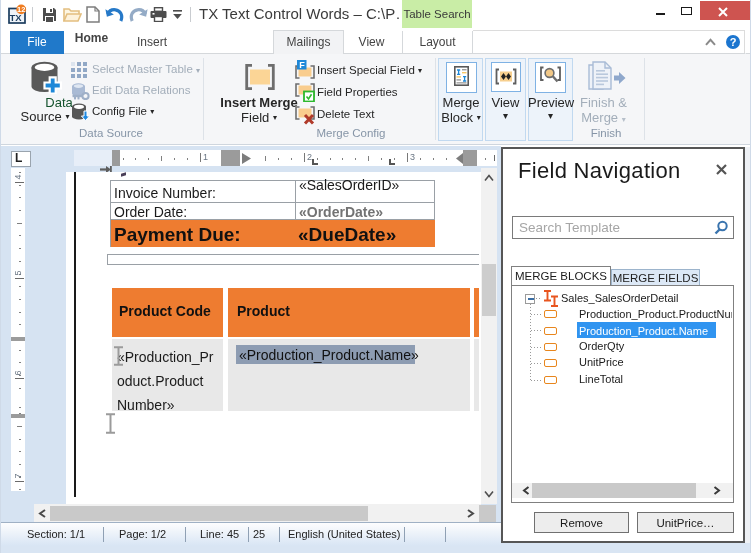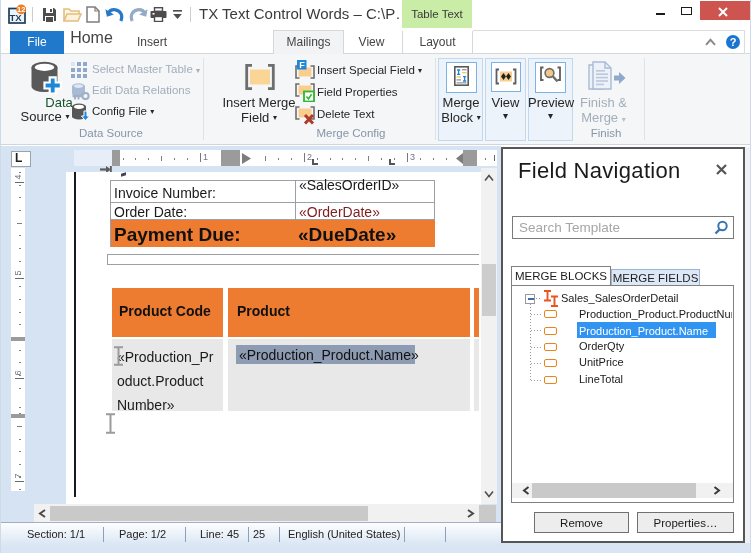--- a/index.html
+++ b/index.html
@@ -59,32 +59,32 @@
   <rect x="4.5" y="9.5" width="8" height="5" fill="#ffffff" stroke="#4d4d4d" stroke-width="1.4"></rect>
 </svg>
 
 <svg class="abs" style="left:171px;top:9px;" width="11" height="11" viewBox="0 0 11 11">
   <rect x="1" y="1" width="9" height="1.6" fill="#4d4d4d"></rect>
   <path d="M1.2 5 h8.6 l-4.3 5 z" fill="#4d4d4d"></path>
 </svg>
 <div class="abs sep" style="left:189px;top:7px;height:15px;"></div>
 <div class="abs" style="left:198px;top:5px;font-size:15px;color:#3b3b3b;white-space:nowrap;">TX Text Control Words – C:\P…</div>
 
-<div class="abs" style="left:401px;top:0;width:70px;height:28px;background:#c9eda6;color:#3a3a3a;font-size:11.5px;text-align:center;line-height:29px;">Table Text</div>
+<div class="abs" style="left:401px;top:0;width:70px;height:28px;background:#c9eda6;color:#3a3a3a;font-size:11.5px;text-align:center;line-height:29px;">Table Search</div>
 
 <div class="abs" style="left:655px;top:13px;width:9px;height:2px;background:#1a1a1a;"></div>
 <div class="abs" style="left:680px;top:7px;width:11px;height:8px;border:1.5px solid #1a1a1a;background:#fff;"></div>
 <div class="abs" style="left:699px;top:1px;width:52px;height:19px;background:#ce5450;"></div>
 <svg class="abs" style="left:717px;top:7px;" width="10" height="10" viewBox="0 0 10 10">
   <path d="M1 1 L9 9 M9 1 L1 9" stroke="#ffffff" stroke-width="2"></path>
 </svg>
 
 <div class="abs" style="left:0;top:28px;width:751px;height:26px;background:#ffffff;border-bottom:1px solid #d5d8db;"></div>
 <div class="abs" style="left:9px;top:31px;width:54px;height:22.5px;background:#2079ca;color:#fff;font-size:12px;text-align:center;line-height:22px;">File</div>
-<div class="abs" style="left:63px;top:27px;width:55px;height:22px;color:#444;font-size:16px;text-align:center;line-height:22px;">Home</div>
+<div class="abs" style="left:63px;top:27px;width:55px;height:22px;color:#444;font-size:12px;text-align:center;line-height:22px;font-weight:bold;">Home</div>
 <div class="abs" style="left:123px;top:31px;width:56px;height:22px;color:#444;font-size:12px;text-align:center;line-height:22px;">Insert</div>
 <div class="abs" style="left:272px;top:30px;width:71px;height:24px;background:#f2f3f5;border:1px solid #d5d8db;border-bottom:none;color:#444;font-size:12px;text-align:center;line-height:22px;">Mailings</div>
 <div class="abs" style="left:342px;top:31px;width:57px;height:22px;color:#444;font-size:12px;text-align:center;line-height:22px;">View</div>
 <div class="abs" style="left:401px;top:31px;width:71px;height:22px;color:#444;font-size:12px;text-align:center;line-height:22px;border-left:1px solid #d5d8db;border-right:1px solid #d5d8db;">Layout</div>
 <svg class="abs" style="left:704px;top:38px;" width="11" height="8" viewBox="0 0 11 8">
   <path d="M1 6.8 L5.5 1.8 L10 6.8" fill="none" stroke="#8a8a8a" stroke-width="2"></path>
 </svg>
 <div class="abs" style="left:725px;top:35px;width:14px;height:14px;border-radius:7px;background:#1b75cf;color:#fff;font-size:11px;font-weight:bold;text-align:center;line-height:14px;">?</div>
 <div class="abs" style="left:472px;top:30px;width:272px;height:1px;background:#dcdcdc;"></div>
 <div class="abs" style="left:743px;top:30px;width:1px;height:23px;background:#dcdcdc;"></div>
@@ -138,21 +138,21 @@
   <path d="M13 8 v5 h-2.6 l4.1 4.5 L18.6 13 H16 V8 z" fill="#1e88e0" stroke="#ffffff" stroke-width="1"></path>
 </svg>
 <div class="abs" style="left:91px;top:105px;font-size:11.5px;color:#262626;">Config File <span style="font-size:8px;position:relative;top:-1px;">▾</span></div>
 <div class="abs glab" style="left:40px;top:127px;width:140px;text-align:center;">Data Source</div>
 
 <svg class="abs" style="left:244px;top:64px;" width="30" height="26" viewBox="0 0 30 26">
   <path d="M7 1.4 H1.7 V24.6 H7" fill="none" stroke="#6e6e6e" stroke-width="2.8"></path>
   <path d="M23 1.4 H28.3 V24.6 H23" fill="none" stroke="#6e6e6e" stroke-width="2.8"></path>
   <rect x="5" y="5.5" width="20" height="15" fill="#fbd596"></rect>
 </svg>
-<div class="abs" style="left:218px;top:97px;width:80px;color:#262626;font-size:13px;text-align:center;line-height:12px;">Insert Merge</div>
+<div class="abs" style="left:218px;top:97px;width:80px;color:#262626;font-size:13px;text-align:center;line-height:12px;font-weight:bold;">Insert Merge</div>
 <div class="abs" style="left:218px;top:110px;width:80px;color:#262626;font-size:13px;text-align:center;">Field <span style="font-size:8px;position:relative;top:-2px;">▾</span></div>
 
 <svg class="abs" style="left:294px;top:60px;" width="20" height="19" viewBox="0 0 20 19">
   <path d="M4.5 6 H1 V18 H4.5" fill="none" stroke="#6e6e6e" stroke-width="1.6"></path>
   <path d="M15.5 6 H19 V18 H15.5" fill="none" stroke="#6e6e6e" stroke-width="1.6"></path>
   <rect x="3.5" y="7.5" width="13" height="9" fill="#f9cd8e"></rect>
   <rect x="2" y="0" width="9.5" height="9.5" fill="#1e88d8"></rect>
   <text x="7" y="8" font-size="9" font-weight="bold" fill="#ffffff" text-anchor="middle" font-family="Liberation Sans">F</text>
 </svg>
 <div class="abs" style="left:316px;top:64px;font-size:11.5px;color:#262626;">Insert Special Field <span style="font-size:8px;position:relative;top:-1px;">▾</span></div>
@@ -333,21 +333,21 @@
 <div class="abs" style="left:120px;top:173px;width:5px;height:3px;background:#4a3f58;transform:skewY(-15deg);"></div>
 
 <div class="abs" style="left:109px;top:180px;width:325px;height:67px;border:1px solid #9aa0a6;border-bottom:none;"></div>
 <div class="abs" style="left:109px;top:202px;width:325px;height:1px;background:#9aa0a6;"></div>
 <div class="abs" style="left:109px;top:219px;width:325px;height:1px;background:#9aa0a6;"></div>
 <div class="abs" style="left:294px;top:181px;width:1px;height:38px;background:#9aa0a6;"></div>
 <div class="abs" style="left:110px;top:220px;width:324px;height:27px;background:#ee7c30;"></div>
 <div class="abs" style="left:113px;top:185px;font-size:14px;color:#1a1a1a;">Invoice Number:</div>
 <div class="abs" style="left:298px;top:177px;font-size:14px;color:#1a1a1a;">«SalesOrderID»</div>
 <div class="abs" style="left:113px;top:204px;font-size:14px;color:#1a1a1a;">Order Date:</div>
-<div class="abs" style="left:298px;top:204px;font-size:14px;color:#7f1d1d;">«OrderDate»</div>
+<div class="abs" style="left:298px;top:204px;font-size:14px;color:#737373;font-weight:bold;">«OrderDate»</div>
 <div class="abs" style="left:113px;top:224px;font-size:19px;font-weight:bold;color:#111;">Payment Due:</div>
 <div class="abs" style="left:297px;top:224px;font-size:19px;font-weight:bold;color:#111;">«DueDate»</div>
 
 <div class="abs" style="left:106px;top:254px;width:372px;height:11px;border-top:1px solid #9aa0a6;border-bottom:1px solid #9aa0a6;border-left:1px solid #9aa0a6;"></div>
 
 <div class="abs" style="left:111px;top:288px;width:111px;height:49px;background:#ee7c30;"></div>
 <div class="abs" style="left:227px;top:288px;width:242px;height:49px;background:#ee7c30;"></div>
 <div class="abs" style="left:473px;top:288px;width:5px;height:49px;background:#ee7c30;"></div>
 <div class="abs" style="left:118px;top:303px;font-size:14px;font-weight:bold;color:#111;">Product Code</div>
 <div class="abs" style="left:236px;top:303px;font-size:14px;font-weight:bold;color:#111;">Product</div>
@@ -455,15 +455,15 @@
 <div class="abs" style="left:511px;top:483px;width:221px;height:15px;background:#f1f1f1;"></div>
 <svg class="abs" style="left:521px;top:486px;" width="8" height="9" viewBox="0 0 8 9">
       <path d="M6.5 1 L2 4.5 L6.5 8" fill="none" stroke="#3a3a3a" stroke-width="2"></path>
     </svg>
 <div class="abs" style="left:531px;top:483px;width:164px;height:15px;background:#c9c9c9;"></div>
 <svg class="abs" style="left:712px;top:486px;" width="8" height="9" viewBox="0 0 8 9">
       <path d="M1.5 1 L6 4.5 L1.5 8" fill="none" stroke="#3a3a3a" stroke-width="2"></path>
     </svg>
 
 <div class="abs" style="left:533px;top:512px;width:95px;height:21px;background:#ededed;border:1px solid #707070;font-size:11.5px;color:#1a1a1a;text-align:center;line-height:20px;">Remove</div>
-<div class="abs" style="left:636px;top:512px;width:97px;height:21px;background:#ededed;border:1px solid #707070;font-size:11.5px;color:#1a1a1a;text-align:center;line-height:20px;">Properties…</div>
+<div class="abs" style="left:636px;top:512px;width:97px;height:21px;background:#ededed;border:1px solid #707070;font-size:11.5px;color:#1a1a1a;text-align:center;line-height:20px;">UnitPrice…</div>
 
 </div>
 
 </body></html>

